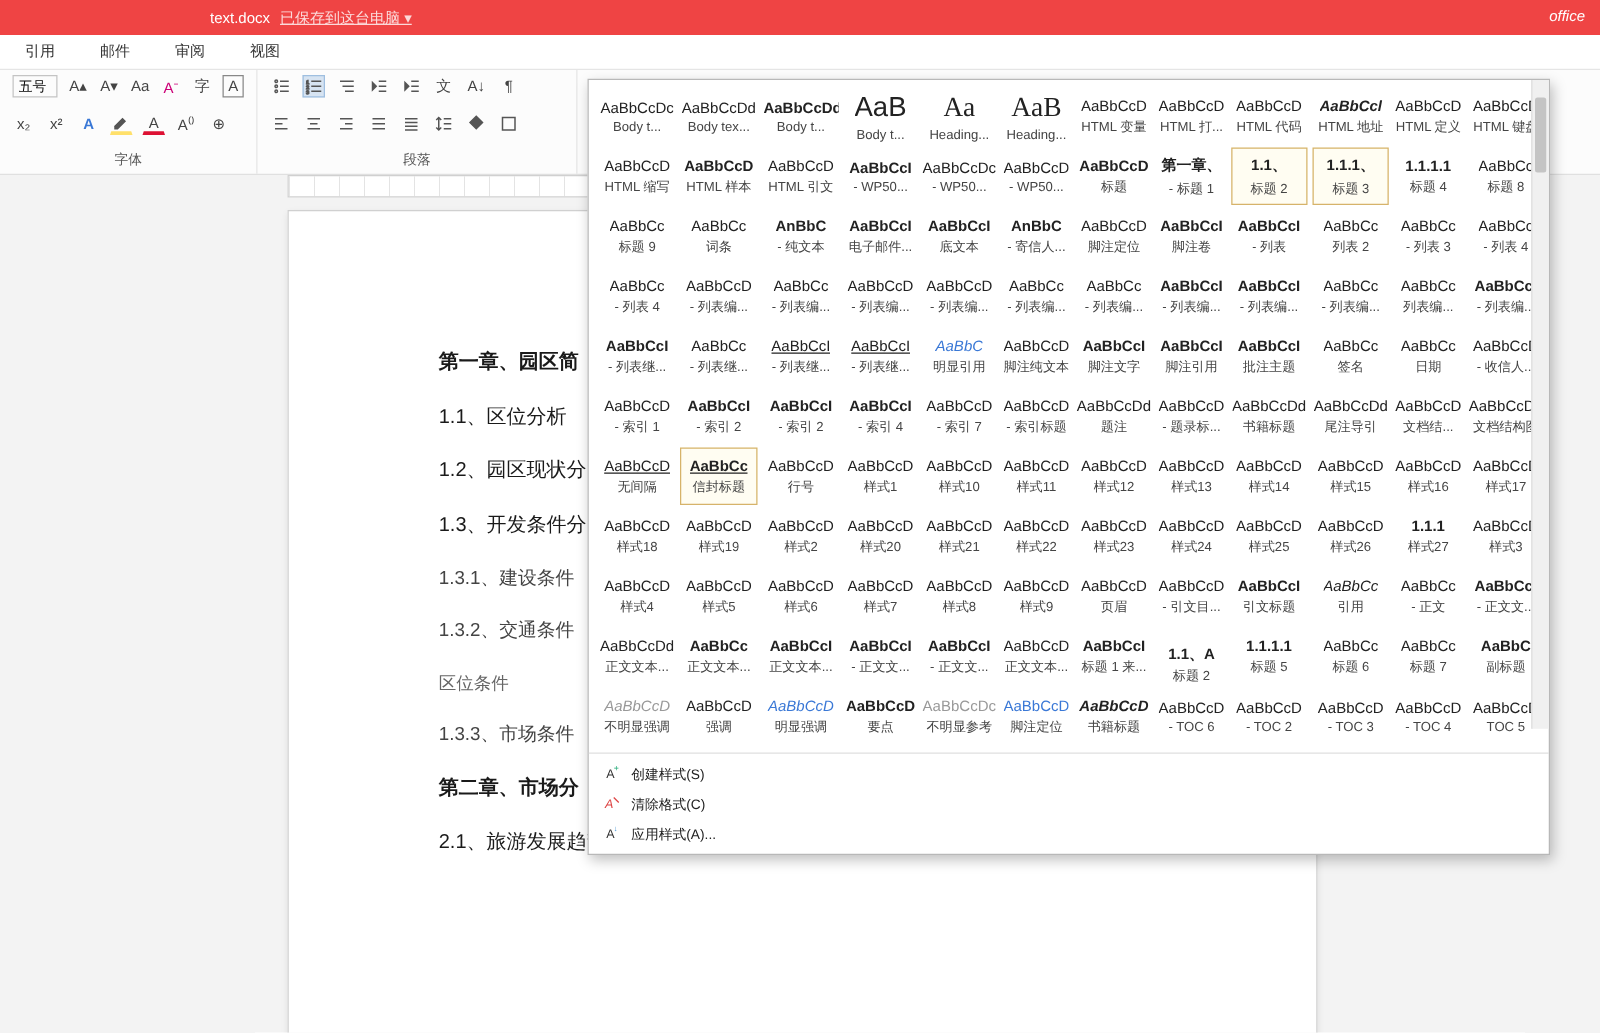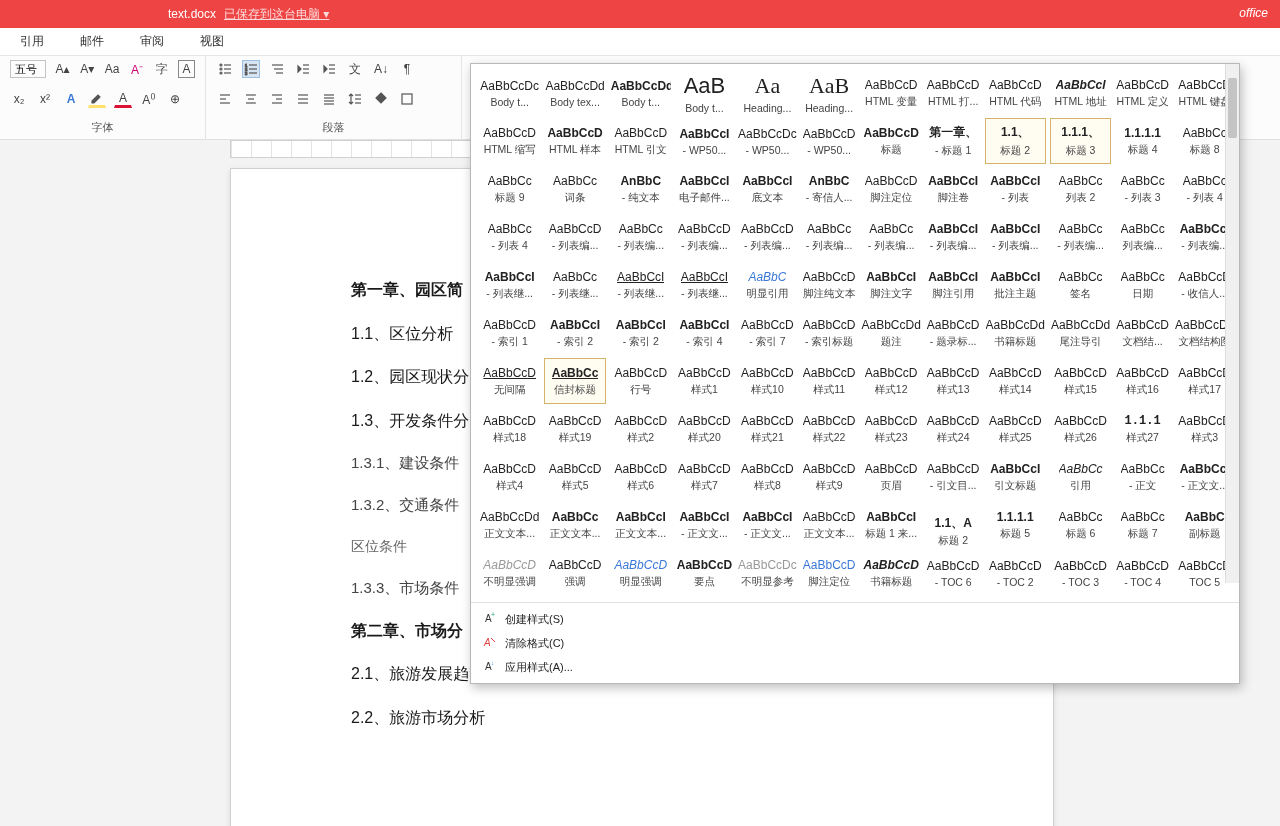--- a/index.html
+++ b/index.html
@@ -204,21 +204,20 @@
     <p class="h1">第一章、园区简</p>
     <p>1.1、区位分析</p>
     <p>1.2、园区现状分</p>
     <p>1.3、开发条件分</p>
     <p class="h3">1.3.1、建设条件</p>
     <p class="h3">1.3.2、交通条件</p>
     <p class="tiny">区位条件</p>
     <p class="h3">1.3.3、市场条件</p>
     <p class="h1">第二章、市场分</p>
     <p>2.1、旅游发展趋势分析</p>
-    <p>2.2、旅游市场分析</p>
   </div>
 
 <div class="gallery">
   <div class="grid" id="grid">
       <div class="cell">
         <div class="prev" style="">AaBbCcDc</div>
         <div class="cap">Body t...</div>
       </div>
       <div class="cell">
         <div class="prev" style="">AaBbCcDd</div>
@@ -586,21 +585,21 @@
       </div>
       <div class="cell">
         <div class="prev" style="">AaBbCcD</div>
         <div class="cap">样式25</div>
       </div>
       <div class="cell">
         <div class="prev" style="">AaBbCcD</div>
         <div class="cap">样式26</div>
       </div>
       <div class="cell">
-        <div class="prev" style="font-weight:700;font-family:Liberation Mono, monospace;">1.1.1</div>
+        <div class="prev" style="font-weight:700;">1.1.1</div>
         <div class="cap">样式27</div>
       </div>
       <div class="cell">
         <div class="prev" style="">AaBbCcD</div>
         <div class="cap">样式3</div>
       </div>
       <div class="cell">
         <div class="prev" style="">AaBbCcD</div>
         <div class="cap">样式4</div>
       </div>

